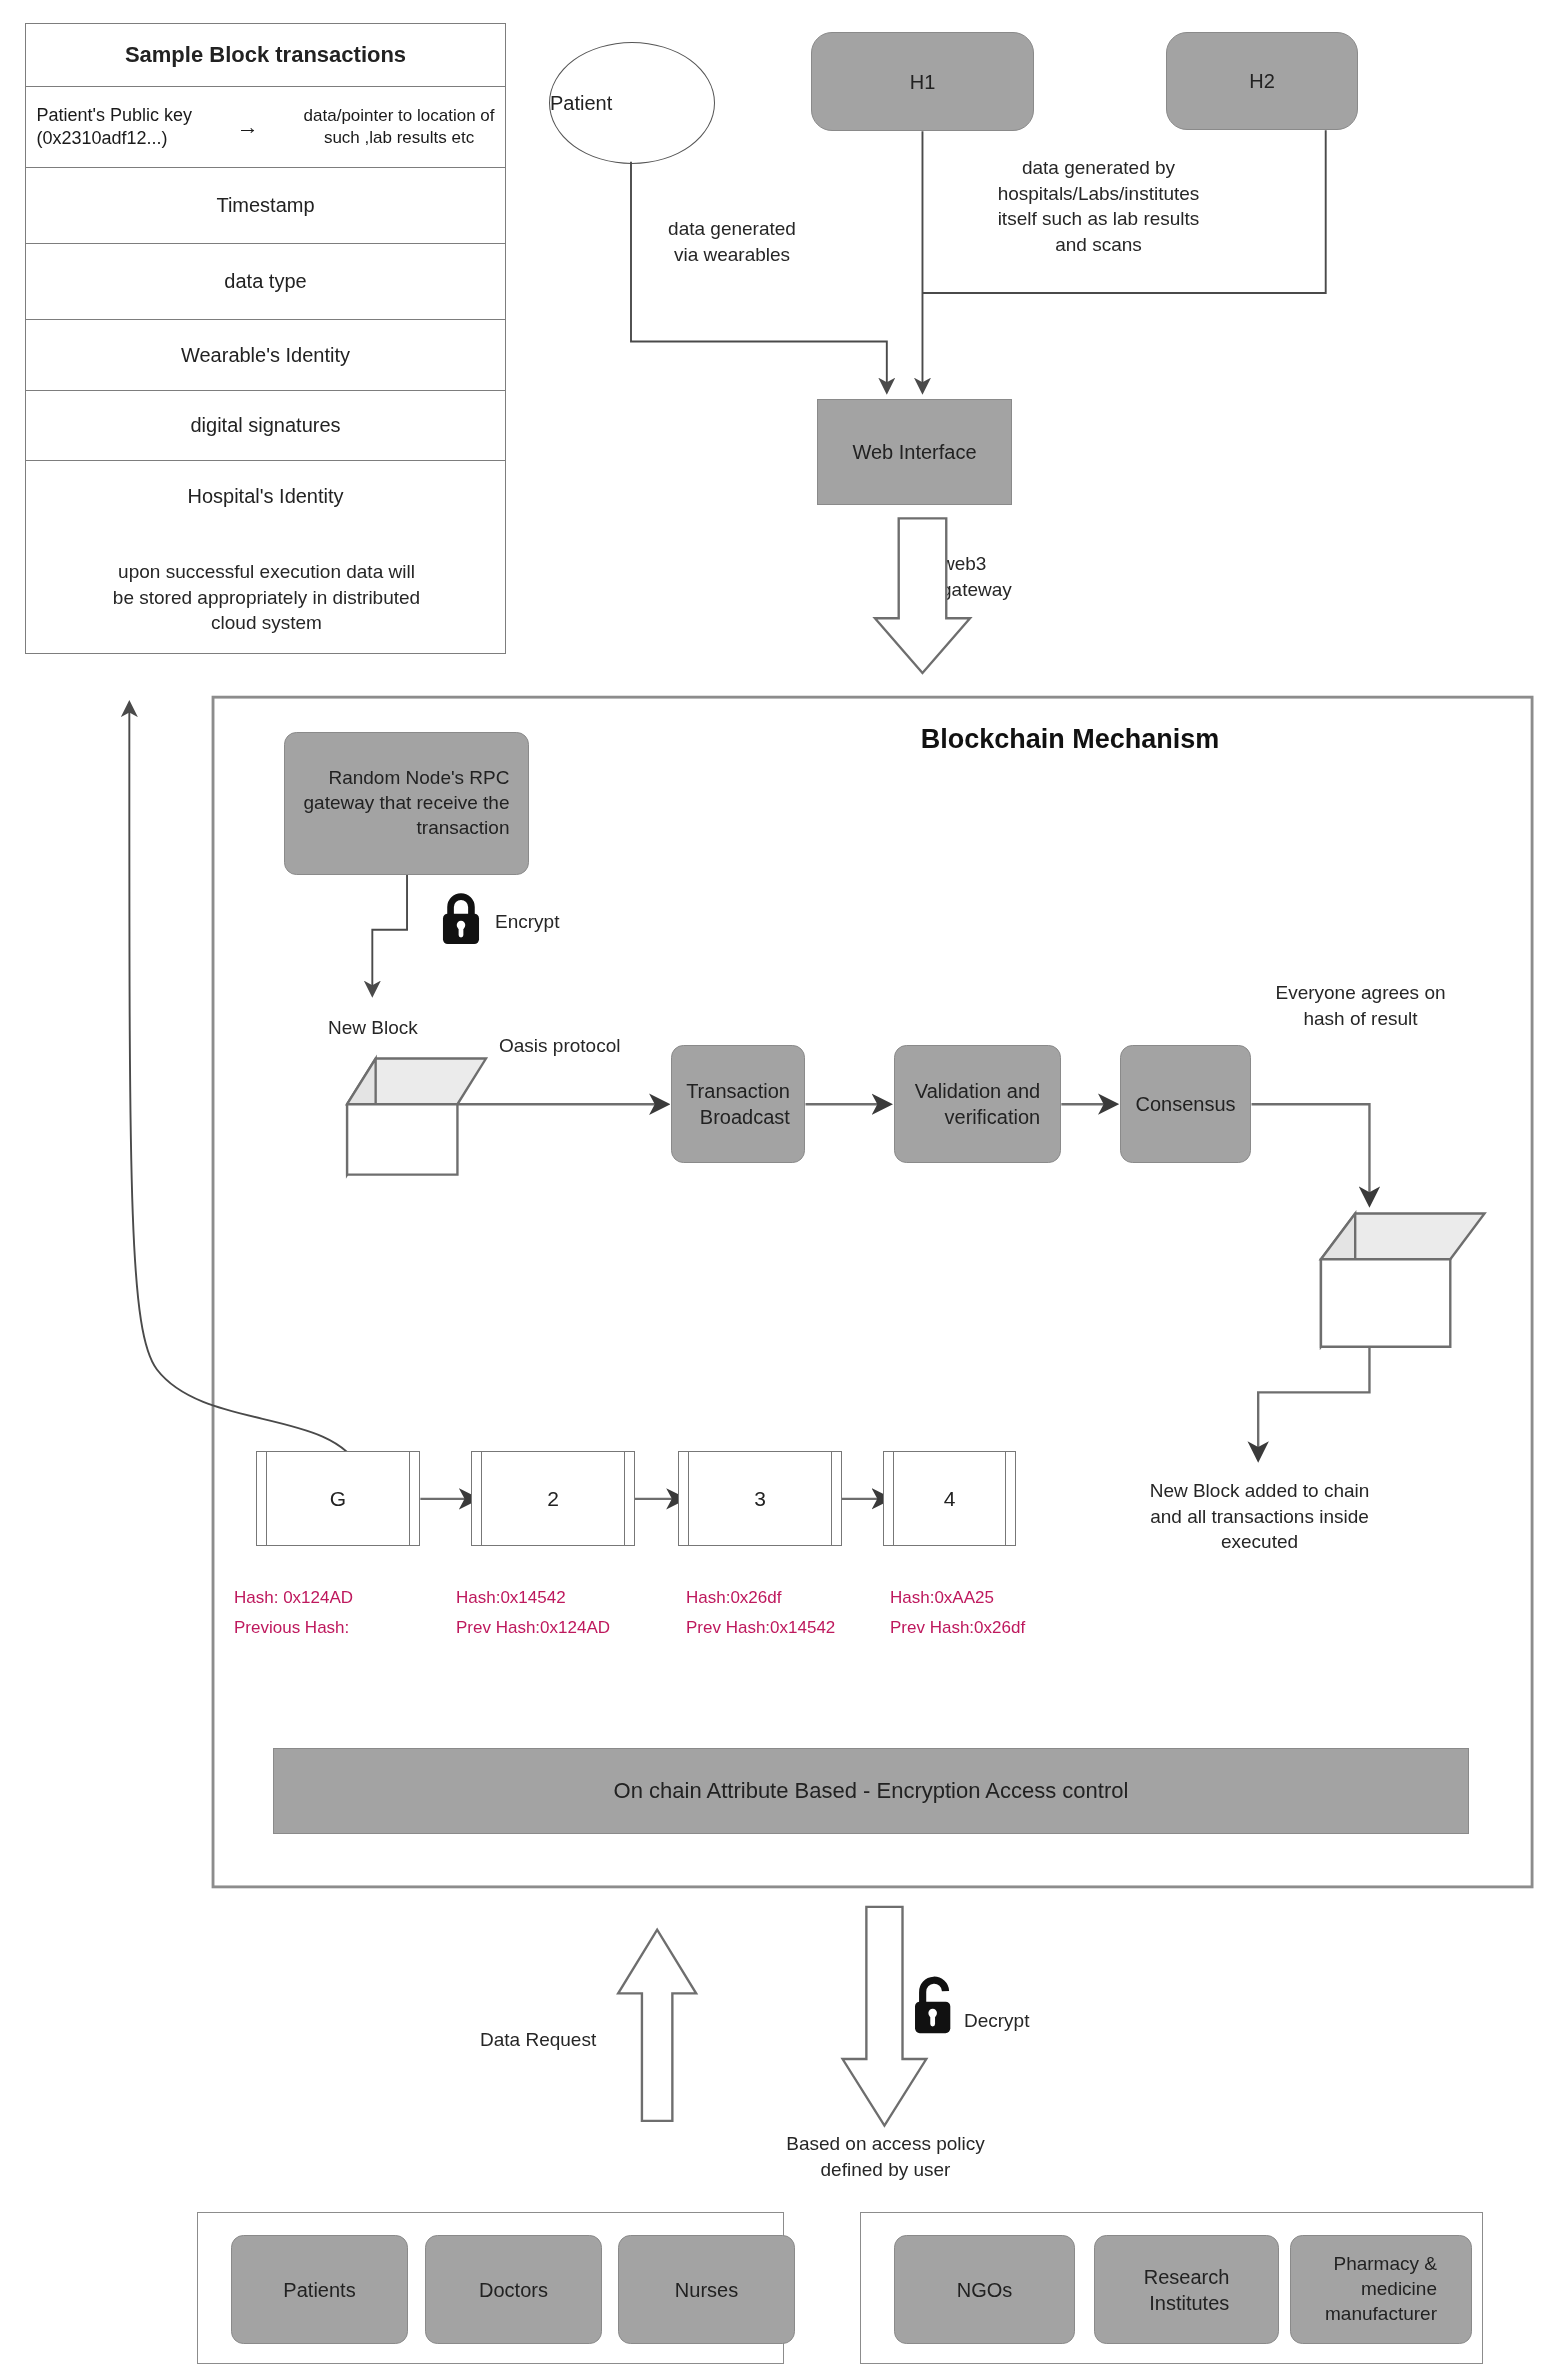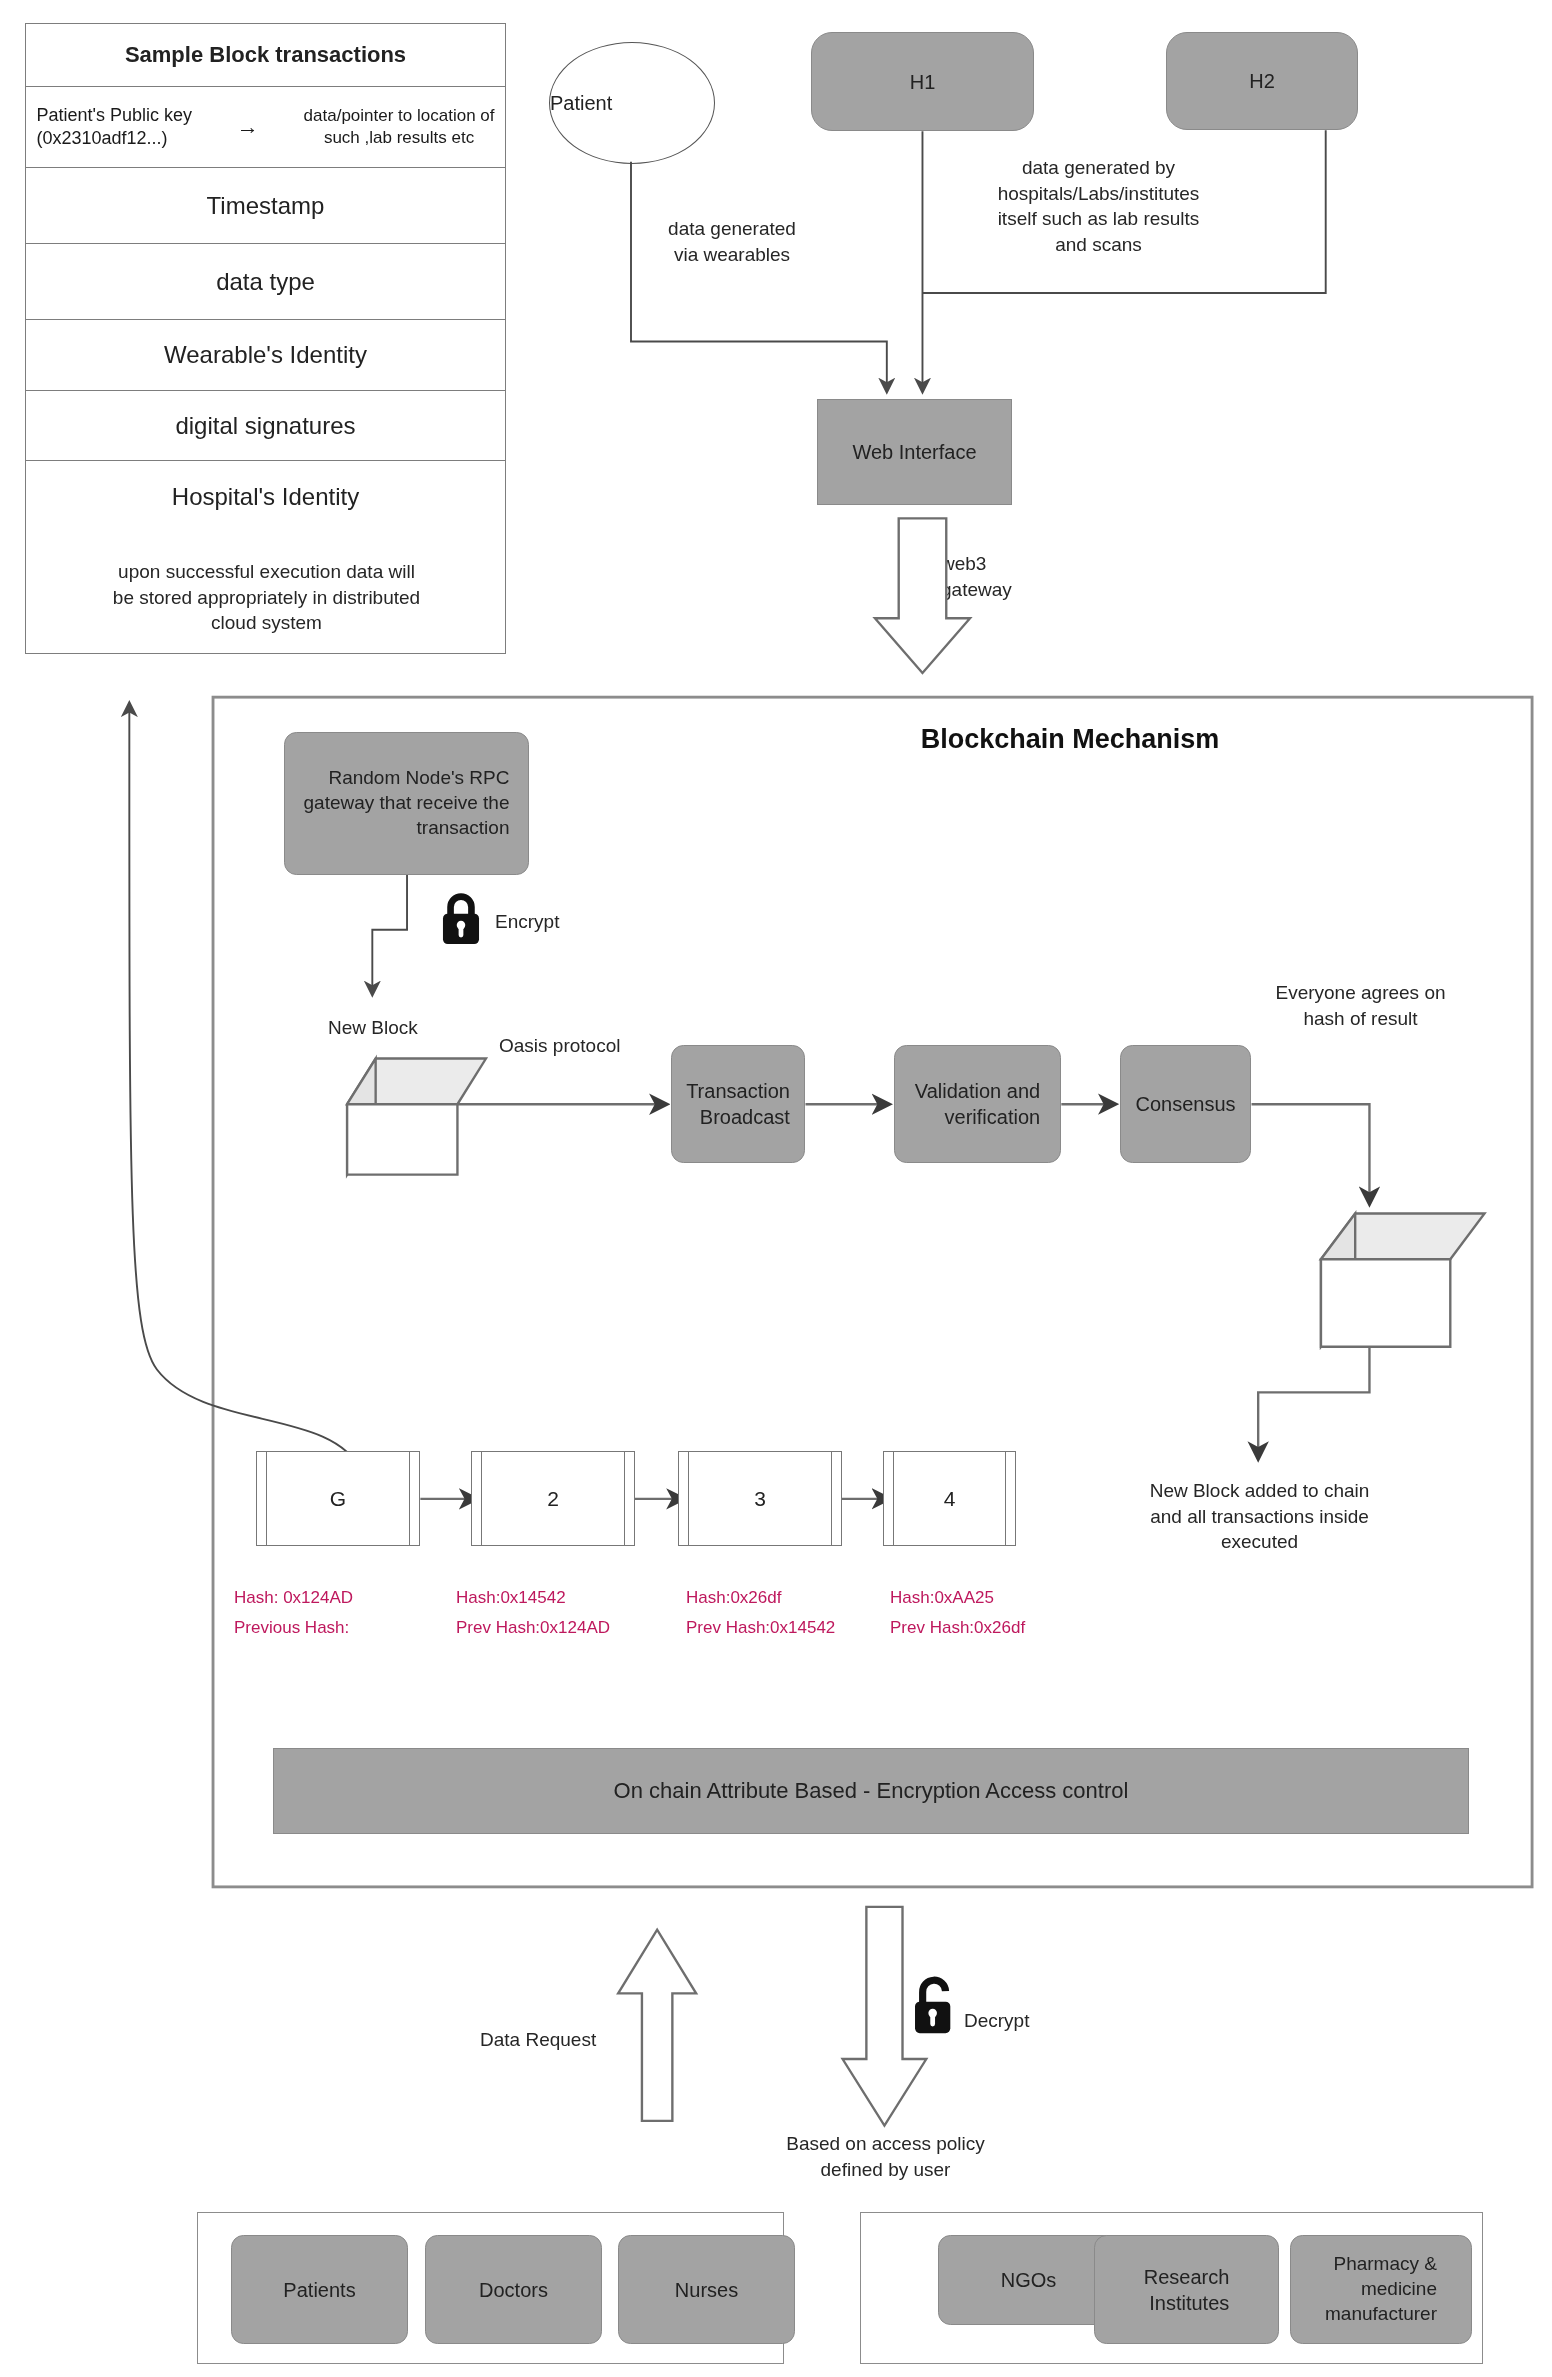--- a/index.html
+++ b/index.html
@@ -7,21 +7,21 @@
   #stage{position:relative;width:1553px;height:2478px;background:#fff;overflow:hidden;}
   .abs{position:absolute;}
   .txt{font-size:19px;line-height:1.35;color:#262626;text-align:center;white-space:pre-line;}
   .box{box-sizing:border-box;border:1.9px solid #8a8a8a;background:#a3a3a3;display:flex;align-items:center;justify-content:center;text-align:right;}
   .box .lbl{font-size:20px;line-height:1.3;color:#222;white-space:pre-line;}
   .rounded{border-radius:21px;}
   .rounded-sm{border-radius:12.4px;}
   .tbl{box-sizing:border-box;border:1.9px solid #7d7d7d;background:#fff;}
   .tbl .row{box-sizing:border-box;border-bottom:1.9px solid #7d7d7d;display:flex;align-items:center;justify-content:center;text-align:center;}
   .tbl .row:last-child{border-bottom:none;}
-  .tbl .row .cellText{font-size:24px;color:#222;}
+  .tbl .row .cellText{font-size:20px;color:#222;}
   .tbl .head .cellText{font-weight:bold;font-size:22px;}
   .kvrow{display:flex;align-items:center;justify-content:space-between;width:100%;padding:0 10.5px;box-sizing:border-box;}
   .kvrow .k{font-size:18px;line-height:1.3;text-align:left;white-space:pre-line;}
   .kvrow .v{font-size:17px;line-height:1.3;text-align:center;white-space:pre-line;}
   .secTitle{font-size:27px;font-weight:bold;color:#111;}
   svg{position:absolute;left:0;top:0;overflow:visible;}
   .ln{stroke:#6e6e6e;stroke-width:5;fill:none;}
   .ln-thin{stroke:#4a4a4a;stroke-width:4;fill:none;}
   .hollow{fill:#fff;stroke:#6e6e6e;stroke-width:5;}
   .cubeTop{fill:#ebebeb;stroke:#6e6e6e;stroke-width:5;}
@@ -239,21 +239,21 @@
     <span class="lbl">Patients</span>
   </div>
   <div class="box rounded-sm abs" style="left:425px;top:2235px;width:177px;height:109px;">
     <span class="lbl">Doctors</span>
   </div>
   <div class="box rounded-sm abs" style="left:618px;top:2235px;width:177px;height:109px;">
     <span class="lbl">Nurses</span>
   </div>
 
   <div class="group" style="left:860px;top:2212px;width:623px;height:152px;"></div>
-  <div class="box rounded-sm abs" style="left:894px;top:2235px;width:181px;height:90px;margin-left:44px;">
+  <div class="box rounded-sm abs" style="left:894px;top:2235px;width:181px;height:109px;">
     <span class="lbl">NGOs</span>
   </div>
   <div class="box rounded-sm abs" style="left:1094px;top:2235px;width:185px;height:109px;">
     <span class="lbl">Research
 Institutes</span>
   </div>
   <div class="box rounded-sm abs" style="left:1290px;top:2235px;width:182px;height:109px;">
     <span class="lbl" style="font-size:19px;">Pharmacy &amp;
 medicine
 manufacturer</span>

